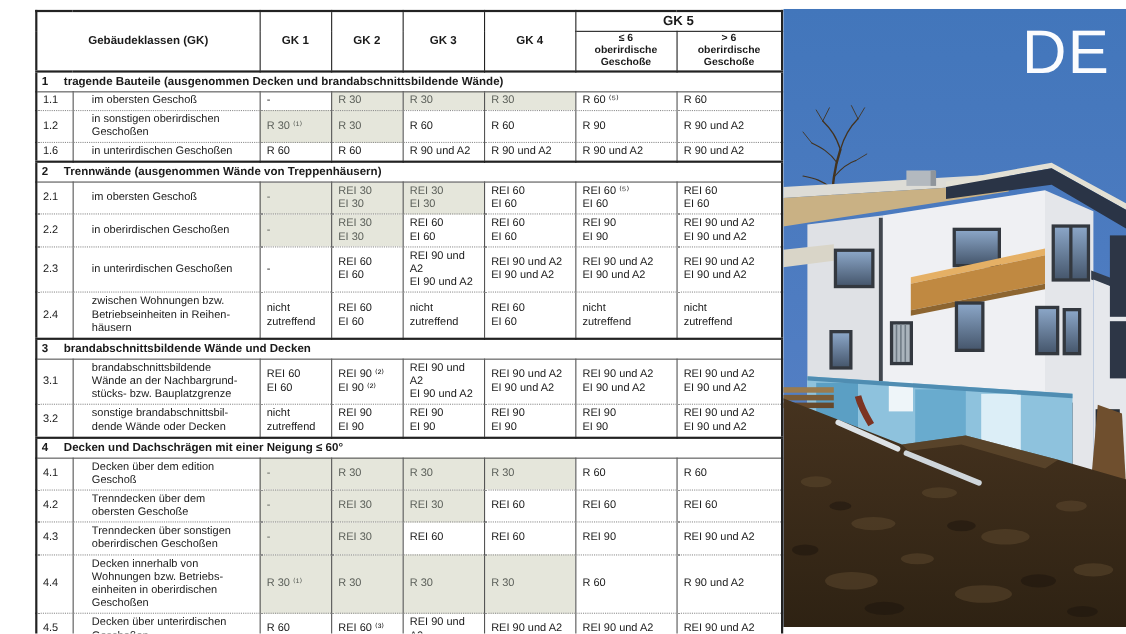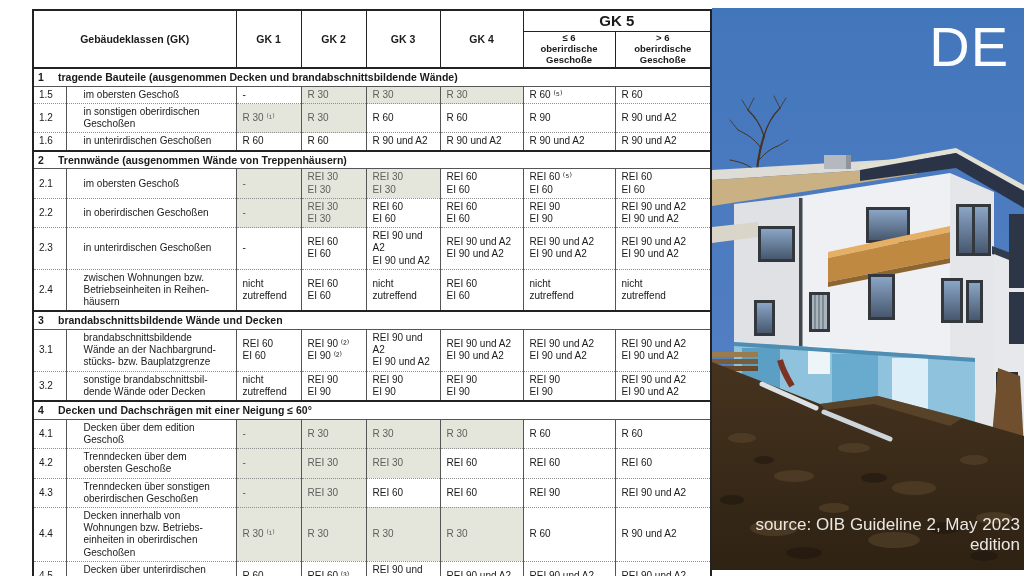--- a/index.html
+++ b/index.html
@@ -6,21 +6,21 @@
             font-family:"Liberation Sans","DejaVu Sans",sans-serif;}
   .stage{position:relative;width:1024px;height:576px;background:#fff;}
 
   
   .tbl{position:absolute;left:32px;top:9px;width:678px;height:562px;border-collapse:collapse;
        table-layout:fixed;font-size:10px;line-height:1.22;color:#1a1a1a;
        border:2px solid #222;}
   .tbl th{border:1px solid #222;font-weight:bold;text-align:center;vertical-align:middle;
           padding:1px 2px;font-size:10.5px;white-space:pre-line;}
   .tbl thead{border-bottom:2px solid #222;}
-  .tbl th.gk5top{height:15px;font-size:15px;}
+  .tbl th.gk5top{height:15px;font-size:12px;}
   .tbl th.gk5sub{font-size:9.5px;line-height:1.15;}
   .tbl td{border-left:1px solid #555;vertical-align:middle;padding:2px 3px 2px 6px;
           white-space:pre-line;}
   .tbl td.num{padding-left:5px;}
   .tbl td.lbl{padding-left:17px;}
   .tbl tr.datarow + tr.datarow td{border-top:1px dotted #8f8f8f;}
   .tbl td.sec{border-top:2px solid #222;border-bottom:1px solid #555;font-weight:bold;
               font-size:10.5px;padding:2px 4px;white-space:normal;}
   .tbl td.sec .secnum{display:inline-block;min-width:11px;margin-right:9px;}
   .tbl td.sh{background:#e5e6db;color:#5d615b;margin-left:16px;}
@@ -65,21 +65,21 @@
           <th class="gk5sub">&gt; 6
 oberirdische
 Geschoße</th>
         </tr>
       </thead>
     <tbody>
         <tr class="secrow">
           <td class="sec" colspan="8"><span class="secnum">1</span><span class="sectitle">tragende Bauteile (ausgenommen Decken und brandabschnittsbildende Wände)</span></td>
         </tr>
         <tr class="datarow">
-          <td class="num">1.5</td>
+          <td class="num">1.1</td>
           <td class="lbl">im obersten Geschoß</td>
           <td class="val">-</td>
           <td class="val sh">R 30</td>
           <td class="val sh">R 30</td>
           <td class="val sh">R 30</td>
           <td class="val">R 60 ⁽⁵⁾</td>
           <td class="val">R 60</td>
         </tr>
         <tr class="datarow">
           <td class="num">1.2</td>
@@ -417,16 +417,15 @@
         </g>
       </g>
 
       <g stroke-linecap="round">
         <path d="M50,376 L104,400" stroke="#dde2e6" stroke-width="5" fill="none"></path>
         <path d="M112,404 L178,431" stroke="#cfd6db" stroke-width="5" fill="none"></path>
       </g>
     </svg>
 
     <div class="lang">DE</div>
-    <div class="caption">source: OIB Guideline 2, May 2023 edition</div>
   </div>
 
 </div>
 
 </body></html>

